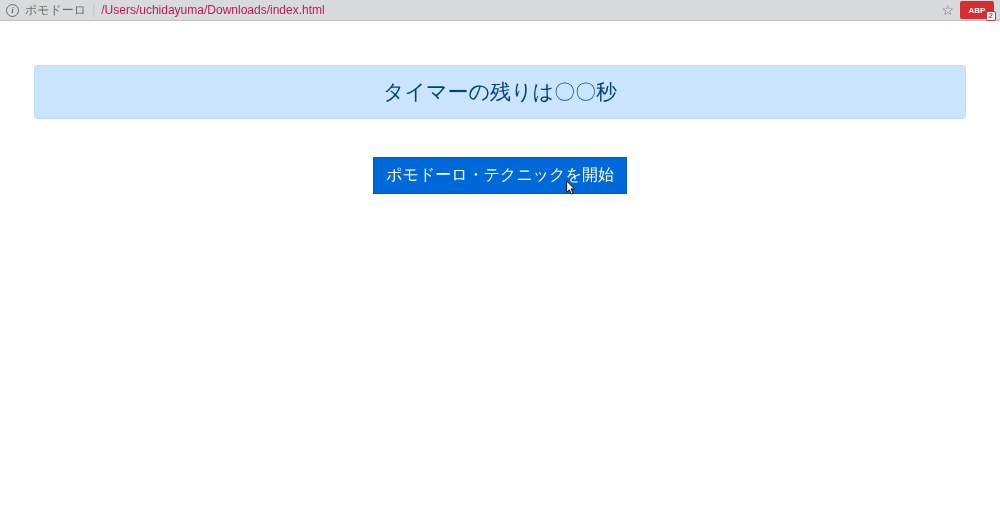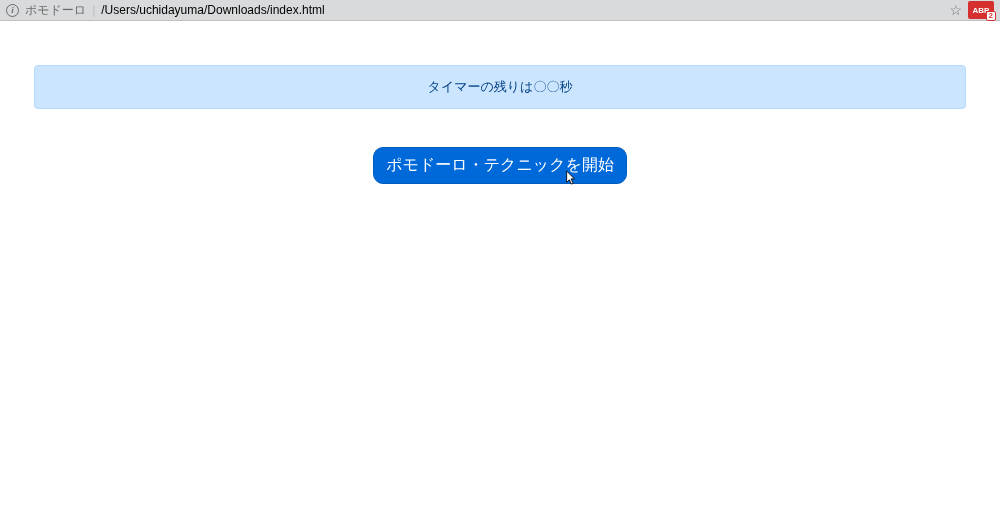--- a/index.html
+++ b/index.html
@@ -39,31 +39,31 @@
       font-family: Georgia, serif;
       font-style: italic;
     }
     .url-label {
       color: #6b6b6b;
     }
     .separator {
       color: #bdbdbd;
     }
     .url-path {
-      color: #000000;
+      color: #be185d;
     }
     .spacer {
       flex: 1;
     }
     .star-icon {
       font-size: 14px;
       color: #707070;
     }
     .ext-badge {
-      width: 26px;
+      width: 34px;
       height: 18px;
       background: #d62f2f;
       color: #fff;
       font-size: 8px;
       font-weight: bold;
       display: flex;
       align-items: center;
       justify-content: center;
       position: relative;
       border-radius: 2px;
@@ -83,34 +83,34 @@
     .page {
       padding: 44px 34px 0 34px;
     }
     .alert {
       background: #cce5ff;
       border: 1px solid #b8daff;
       color: #004085;
       border-radius: 4px;
       padding: 12px 25px;
       text-align: center;
-      font-size: 13px;
+      font-size: 21px;
       margin-bottom: 38px;
     }
     .btn-row {
       text-align: center;
       position: relative;
     }
     .btn-primary {
       background: #0069d9;
       border: 1px solid #005cbf;
       color: #fff;
       font-size: 16px;
       padding: 7px 12px;
-      border-radius: 10px;
+      border-radius: 0;
       cursor: pointer;
       display: inline-block;
     }
     .cursor {
       position: absolute;
       left: 530px;
       top: 22px;
       width: 14px;
       height: 18px;
       pointer-events: none;

